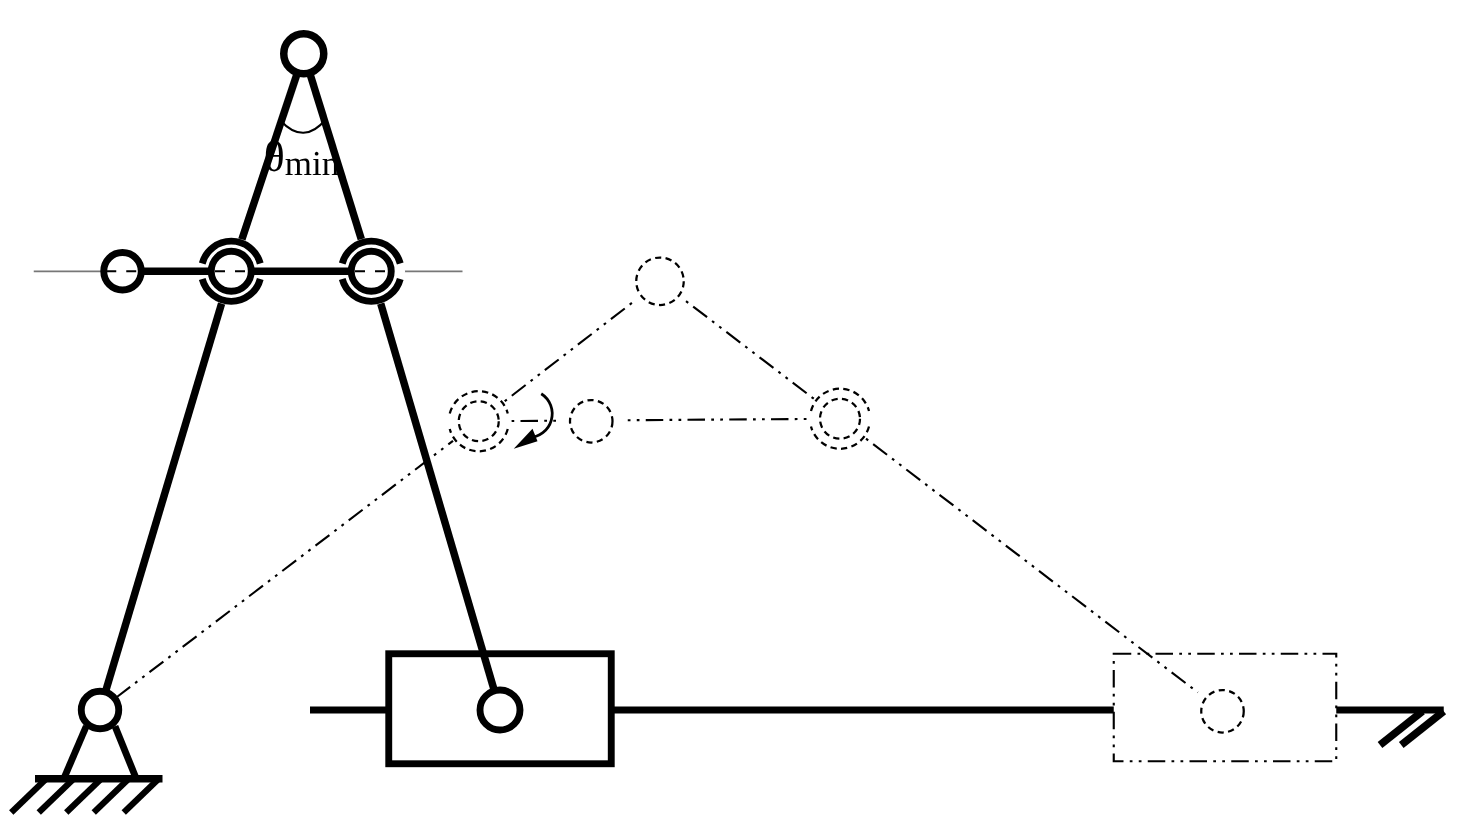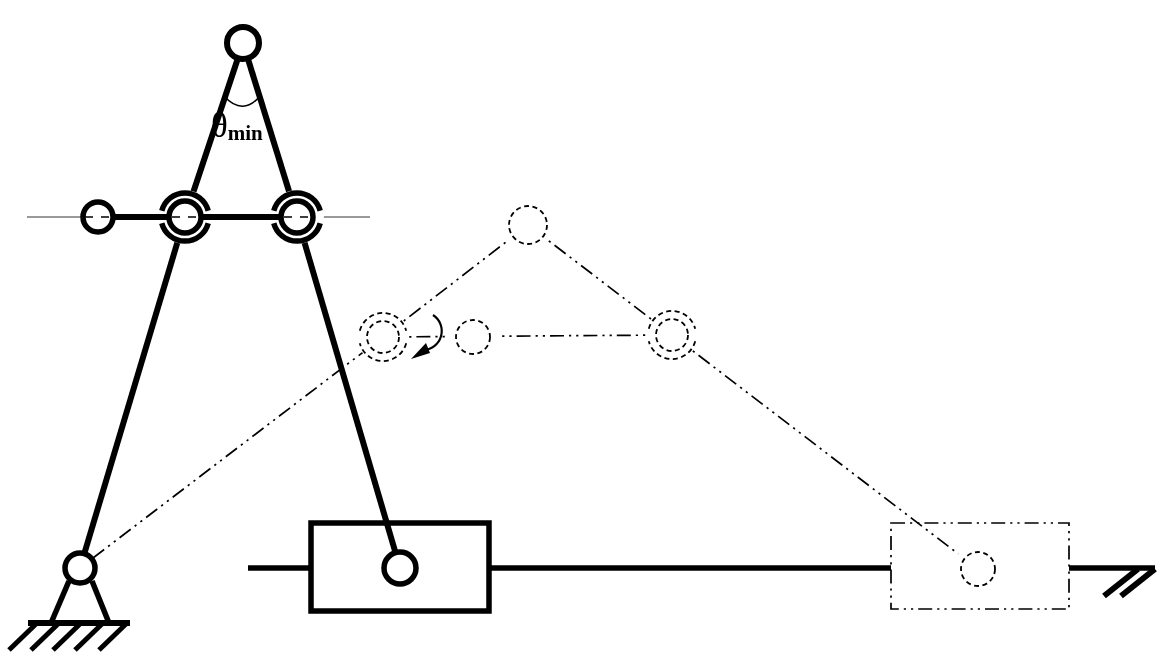--- a/index.html
+++ b/index.html
@@ -23,21 +23,21 @@
   .phc    {stroke:#000000;stroke-width:1.8;fill:#ffffff;stroke-dasharray:5 3.5;}
   .pharc  {stroke:#000000;stroke-width:1.8;fill:none;stroke-dasharray:5 3.5;}
   .aarc   {stroke:#000000;stroke-width:2.2;fill:none;}
   .ahead  {fill:#000000;stroke:none;}
 
   .theta-label{
     position:absolute;left:211px;top:108px;color:#000;
     font-family:"Liberation Serif","DejaVu Serif",serif;
     font-size:35px;line-height:1;white-space:nowrap;
   }
-  .theta-label sub{font-size:21px;vertical-align:-0.12em;line-height:1;font-weight:bold;}
+  .theta-label sub{font-size:28px;vertical-align:-0.12em;line-height:1;}
 </style>
 </head>
 <body>
 
 <div class="stage">
   <svg width="1176" height="662" viewBox="0 0 1176 662">
 
     <g>
 
       <line class="thin" x1="27" y1="217" x2="370" y2="217"></line>

